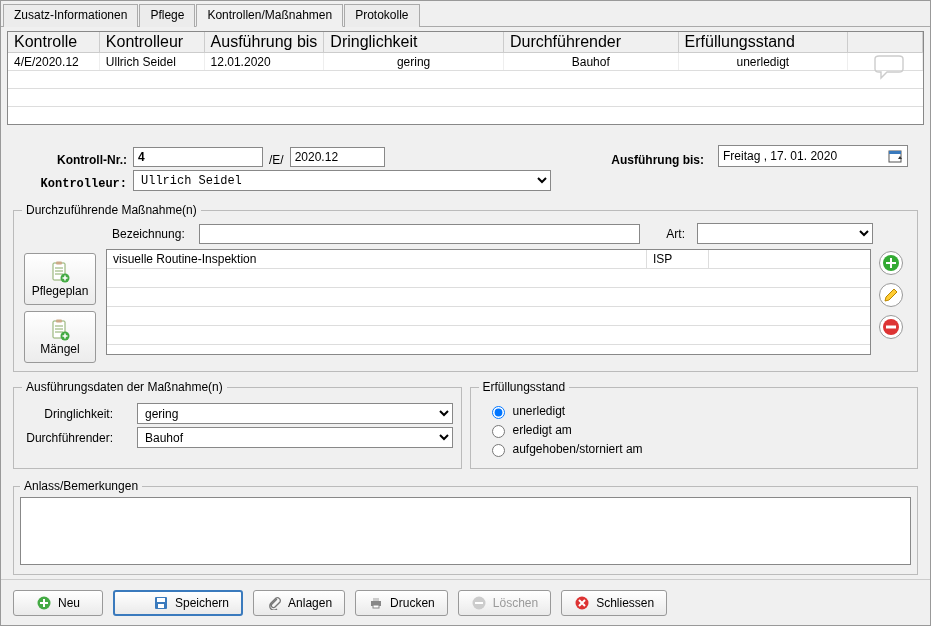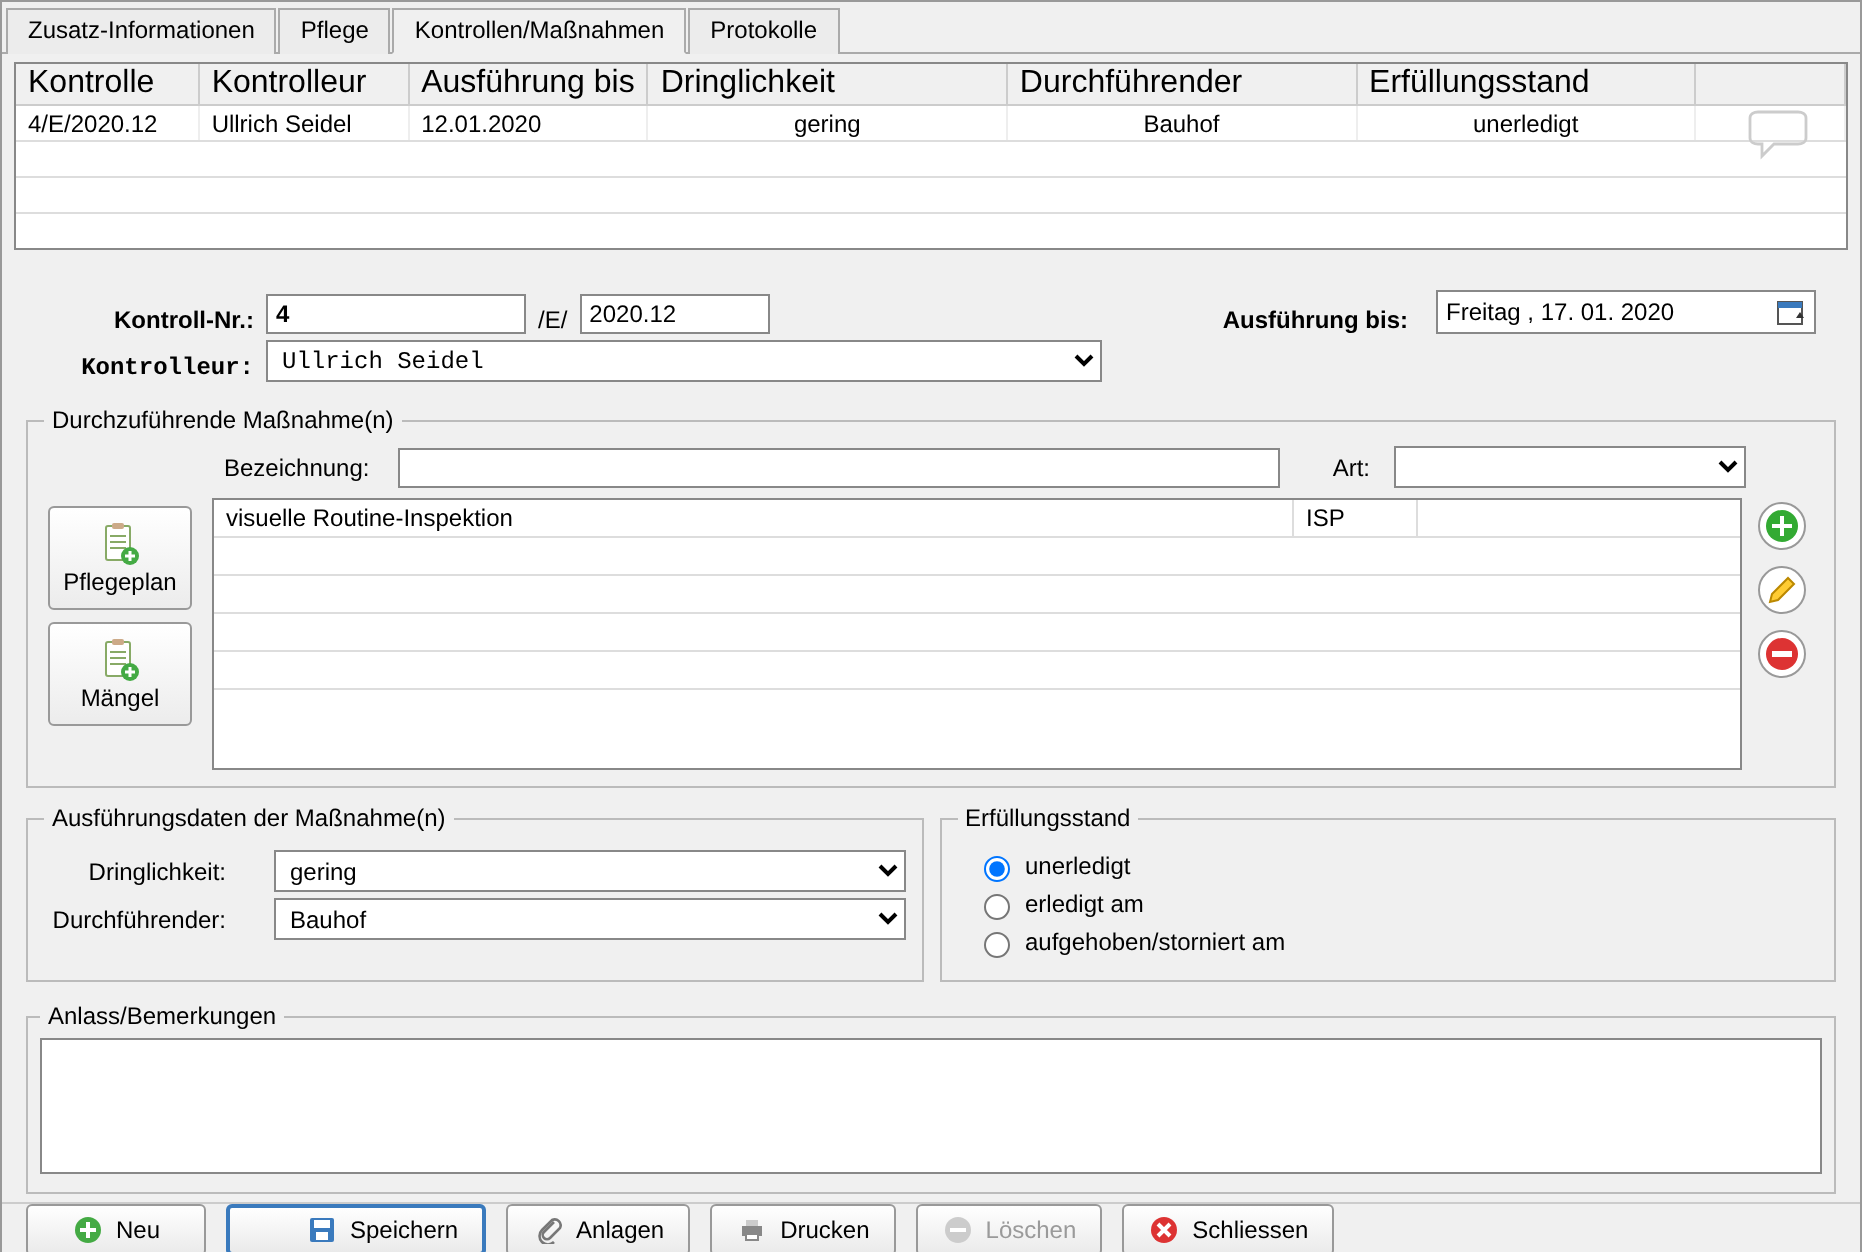--- a/index.html
+++ b/index.html
@@ -149,21 +149,21 @@
     width:72px;height:52px;border:1px solid #999;background:linear-gradient(#fff,#ececec);
     border-radius:3px;cursor:pointer;
     display:flex;flex-direction:column;align-items:center;justify-content:center;
     font-size:12px;
   }
   .sq-btn .ic {height:24px;display:flex;align-items:center;justify-content:center;}
   .mass-grid {
     flex:1;
     border:1px solid #888;
     background:#fff;
-    height:136px;
+    height:106px;
     display:flex;flex-direction:column;
   }
   .mass-row { display:flex; border-bottom:1px solid #ddd; height:19px;}
   .mass-c1 { width:540px; border-right:1px solid #ddd; padding:2px 6px; }
   .mass-c2 { width:62px; border-right:1px solid #ddd; padding:2px 6px;}
   .mass-c3 { flex:1; padding:2px 6px;}
   .side-buttons { width:30px; display:flex;flex-direction:column; gap:8px; padding-top:2px;}
   .round-btn { width:24px;height:24px;border-radius:12px;border:1px solid #999;display:flex;align-items:center;justify-content:center;cursor:pointer;}
   .round-add{background:#fff;}
   .round-edit{background:#fff;}

